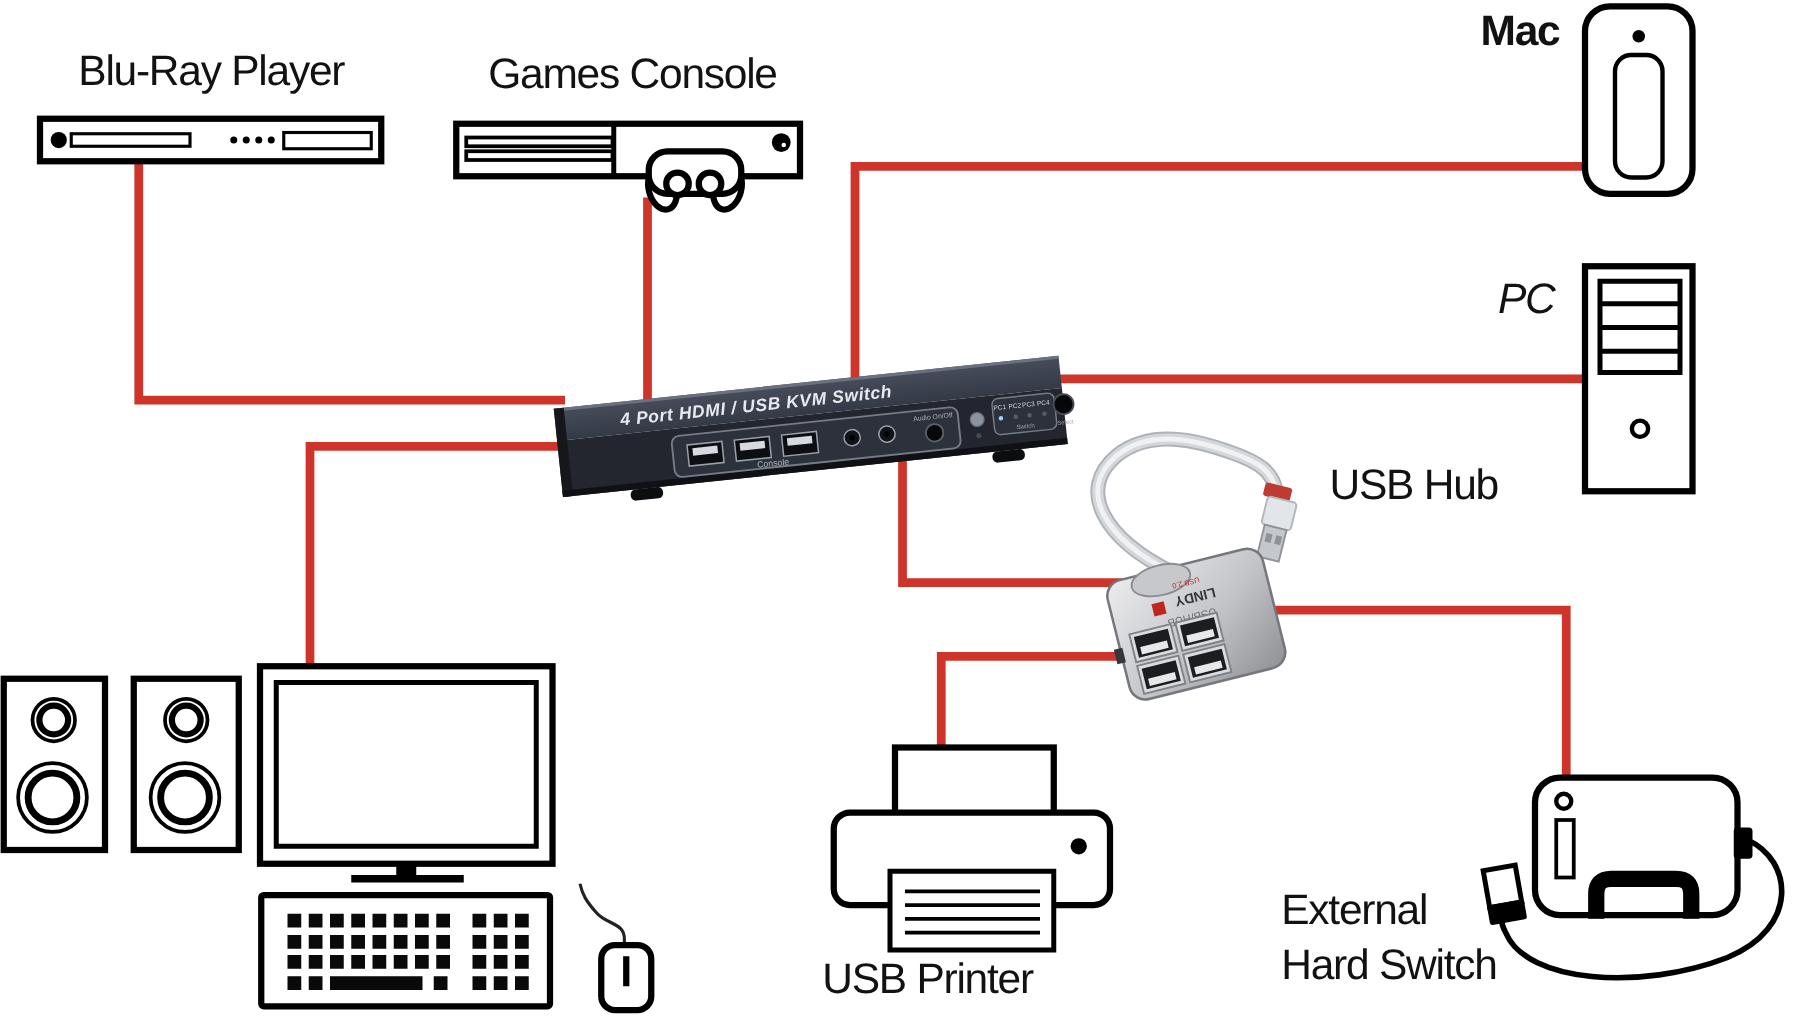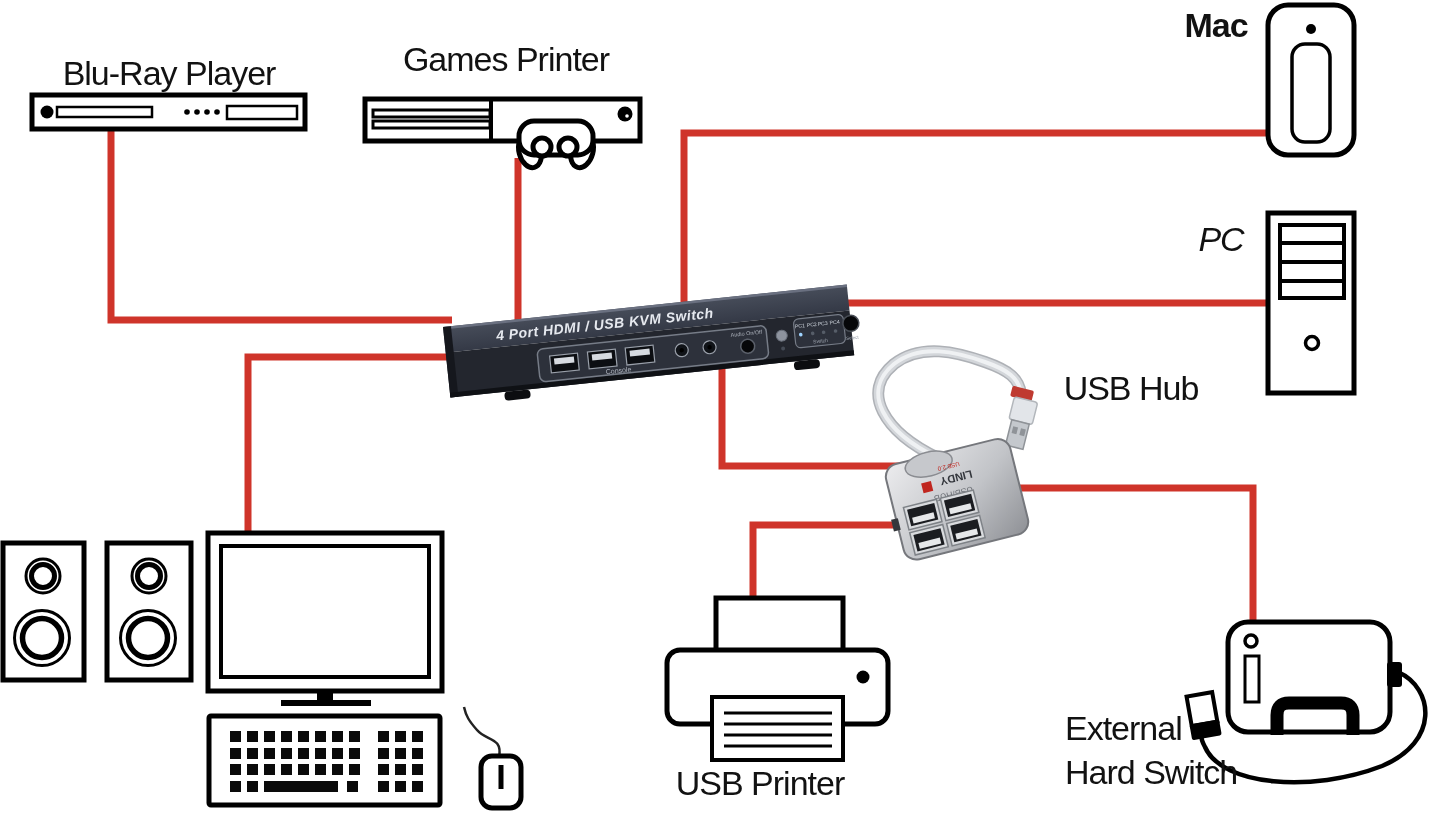--- a/index.html
+++ b/index.html
@@ -6,21 +6,21 @@
   .stage{
     position:relative;width:1441px;height:817px;background:#ffffff;overflow:hidden;
     font-family:"Liberation Sans",sans-serif;
   }
   .stage svg{position:absolute;left:0;top:0;}
   .label{
     position:absolute;font-size:34px;color:#121212;letter-spacing:-1px;
     white-space:nowrap;line-height:1.0;
   }
   .label.centered{transform:translateX(-50%);}
-  .label.two-line{line-height:44px;margin-left:40px;}
+  .label.two-line{line-height:44px;}
   svg text{font-family:"Liberation Sans",sans-serif;}
 </style>
 </head>
 <body>
 
 <div class="stage">
 
   <svg width="1441" height="817" viewBox="0 0 1441 817">
     <defs>
       <linearGradient id="hubGrad" x1="0" y1="0" x2="1" y2="1">
@@ -276,24 +276,24 @@
           <rect x="906" y="525" width="28" height="17" fill="#1b1d21"></rect>
           <rect x="909" y="534" width="22" height="6" fill="#e6e8ea"></rect>
           <rect x="941" y="522" width="34" height="23" fill="#d9dbde" stroke="#7e8287" stroke-width="1.5"></rect>
           <rect x="944" y="525" width="28" height="17" fill="#1b1d21"></rect>
           <rect x="947" y="534" width="22" height="6" fill="#e6e8ea"></rect>
         </g>
       </g>
     </g>
   </svg>
 
-  <div class="label centered" style="left:169px;top:40px;margin-top:16px;">Blu-Ray Player</div>
-  <div class="label centered" style="left:506px;top:42px;">Games Printer</div>
+  <div class="label centered" style="left:169px;top:40px;">Blu-Ray Player</div>
+  <div class="label centered" style="left:506px;top:42px;">Games Console</div>
   <div class="label centered" style="left:1216px;top:8px;font-weight:bold;">Mac</div>
   <div class="label centered" style="left:1221px;top:222px;font-style:italic;">PC</div>
   <div class="label centered" style="left:1131px;top:371px;">USB Hub</div>
-  <div class="label centered" style="left:760px;top:766px;">USB Printer</div>
+  <div class="label centered" style="left:742px;top:766px;">USB Printer</div>
   <div class="label two-line" style="left:1025px;top:706px;">
     <div>External</div>
     <div>Hard Switch</div>
   </div>
 
 </div>
 
 </body></html>

